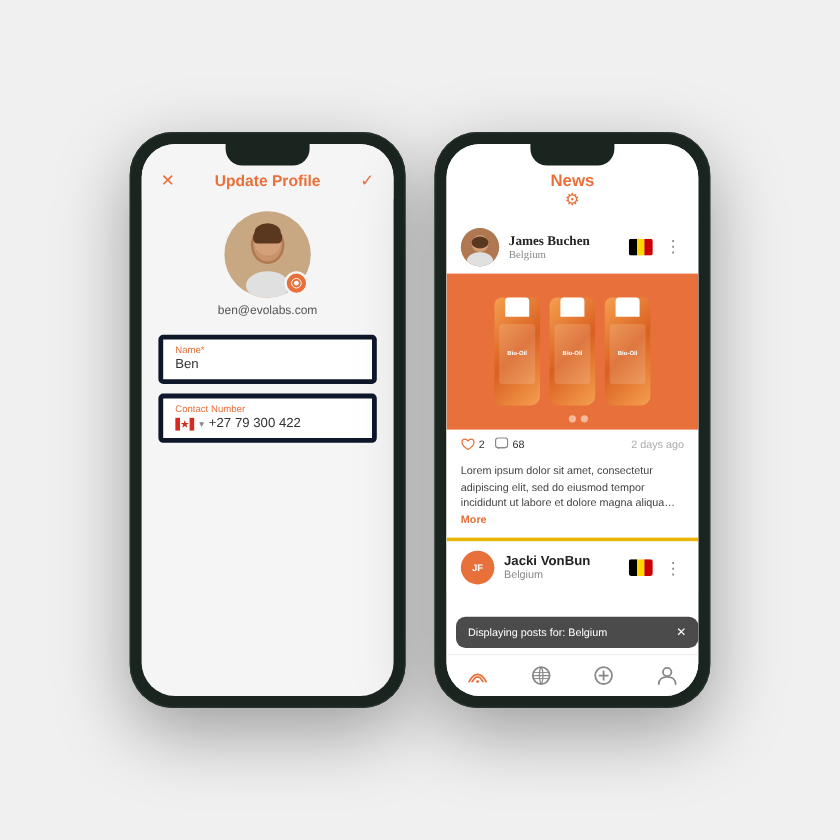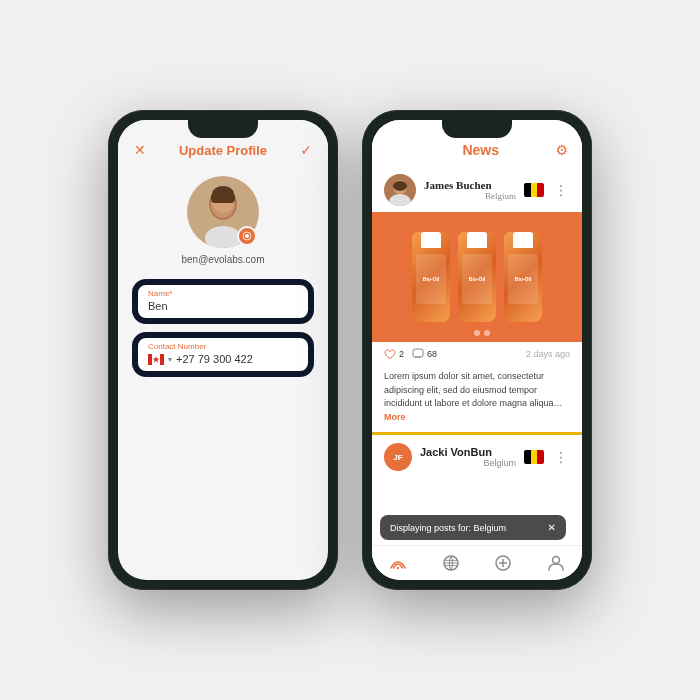--- a/index.html
+++ b/index.html
@@ -114,22 +114,22 @@
       margin-top: 6px;
     }
     .form-fields {
       padding: 8px 14px;
       display: flex;
       flex-direction: column;
       gap: 8px;
       flex: 1;
     }
     .field-group {
-      border: 6px solid #0f172a;
-      border-radius: 14px;
+      border: 4px solid #0f172a;
+      border-radius: 4px;
       padding: 4px 10px 6px;
       background: #fff;
       position: relative;
     }
     .field-label {
       font-size: 8px;
       color: #e8703a;
       margin-bottom: 2px;
     }
     .field-value {
@@ -154,20 +154,21 @@
       color: #888;
     }
 
     
     .news-header {
       display: flex;
       align-items: center;
       justify-content: space-between;
       padding: 22px 14px 8px;
       background: #fff;
+      flex-direction: column;
     }
     .news-title {
       font-size: 14px;
       font-weight: 600;
       color: #e8703a;
       flex: 1;
       text-align: center;
     }
     .filter-icon {
       font-size: 14px;
@@ -199,21 +200,20 @@
       flex: 1;
     }
     .author-name {
       font-size: 11px;
       font-weight: 600;
       color: #222;
     }
     .author-location {
       font-size: 9px;
       color: #888;
-      text-align: right;
     }
     .more-dots {
       font-size: 14px;
       color: #888;
       padding: 0 2px;
     }
     .post-image {
       width: 100%;
       height: 130px;
       background: #e8703a;
@@ -331,21 +331,21 @@
       justify-content: center;
       font-size: 8px;
       font-weight: 700;
       color: #fff;
       flex-shrink: 0;
     }
     .toast-bar {
       position: absolute;
       bottom: 40px;
       left: 8px;
-      right: 16px;
+      right: 0;
       background: rgba(50,50,50,0.88);
       border-radius: 8px;
       padding: 7px 10px;
       display: flex;
       align-items: center;
       justify-content: space-between;
       z-index: 20;
     }
     .toast-text {
       font-size: 9px;

